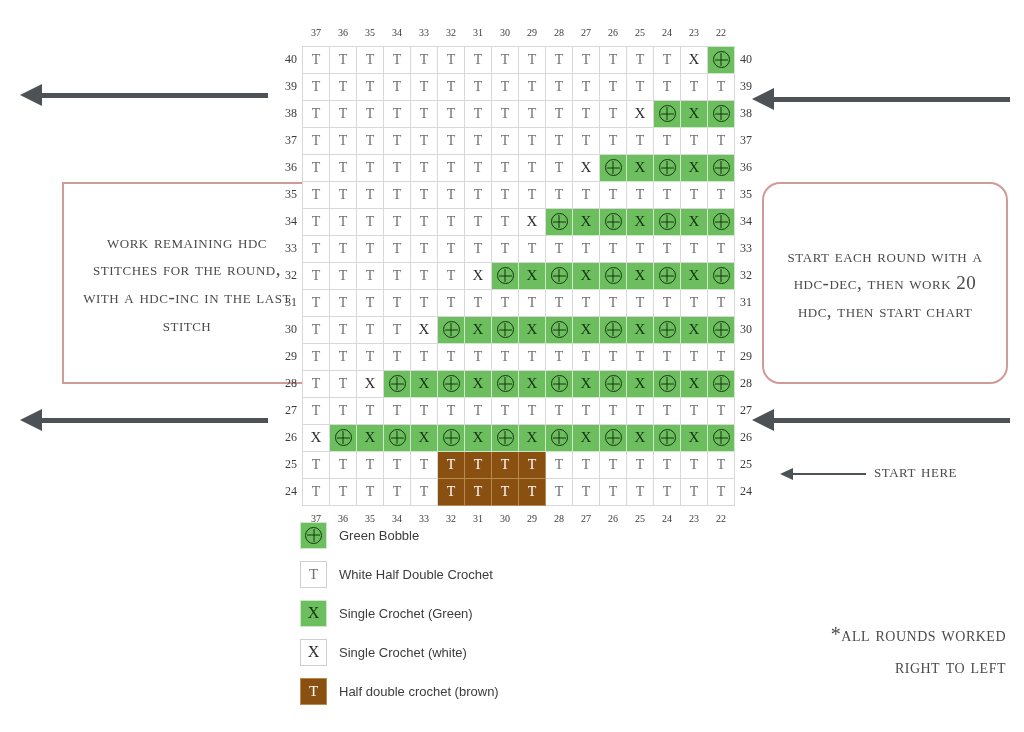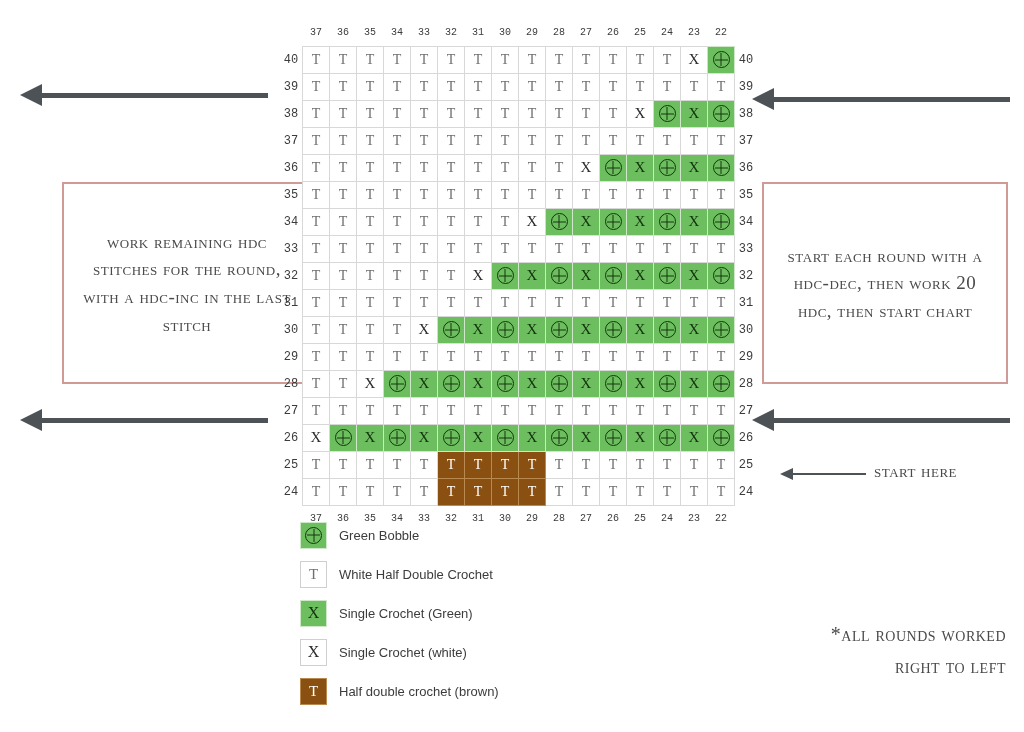--- a/index.html
+++ b/index.html
@@ -29,21 +29,21 @@
     font-size: 19px;
     letter-spacing: 0.5px;
     line-height: 1.45;
     padding: 10px 12px;
     font-variant: small-caps;
     text-transform: lowercase;
   }
   .note-box span { display: block; }
 
   #note-left  { left: 18px;  top: 182px; width: 250px; height: 202px; margin-left: 44px; }
-  #note-right { left: 762px; top: 182px; width: 246px; height: 202px; }
+  #note-right { left: 762px; top: 182px; width: 246px; height: 202px; border-radius: 18px; }
 
   
   .arrow-row {
     position: absolute;
     height: 18px;
     display: flex;
     align-items: center;
   }
   .arrow-line {
     height: 5px;
@@ -99,21 +99,21 @@
   }
 
   
   #chart-wrap {
     position: absolute;
     left: 280px;
     top: 20px;
   }
   table.chart {
     border-collapse: collapse;
-    font-family: Liberation Mono, monospace;
+    font-family: Liberation Serif, serif;
   }
   table.chart td {
     padding: 0;
     margin: 0;
   }
   td.hdr {
     width: 26px;
     height: 15px;
     text-align: center;
     vertical-align: middle;

